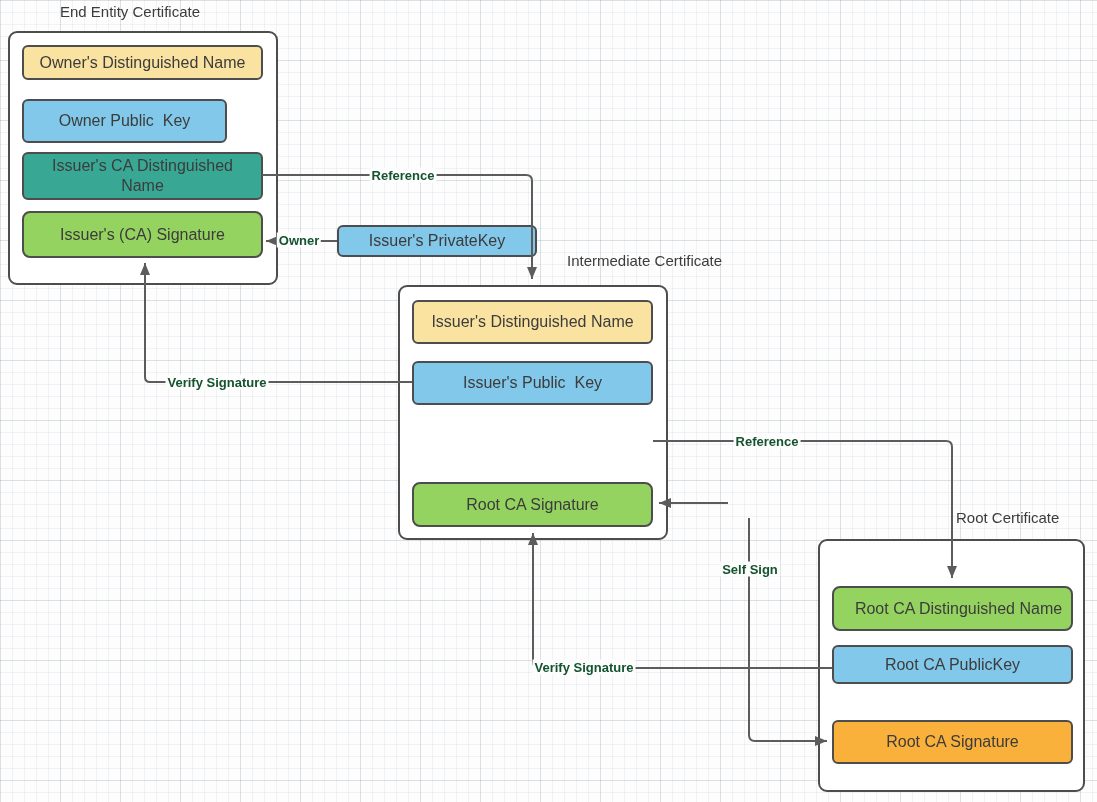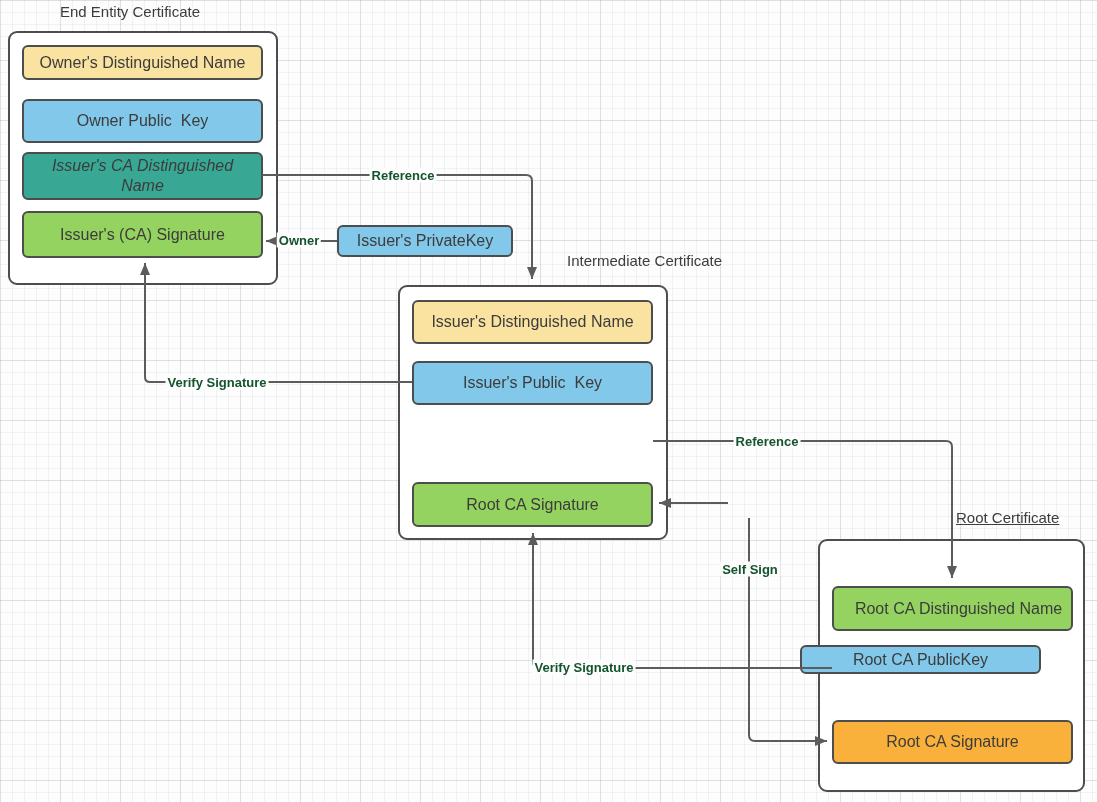--- a/index.html
+++ b/index.html
@@ -43,22 +43,22 @@
     text-align:center;
     font-size:16px;
     line-height:1.25;
     color:var(--text);
     white-space:pre-wrap;
     padding:2px 8px;
     z-index:1;
   }
   .field[data-color="yellow"]{background:var(--yellow);}
   .field[data-color="blue"]{background:var(--blue);}
-  .field[data-color="teal"]{background:var(--teal);font-style:italic;}
-  .field[data-color="green"]{background:var(--green);}
+  .field[data-color="teal"]{background:var(--teal);}
+  .field[data-color="green"]{background:var(--green);border-radius:8px;}
   .field[data-color="orange"]{background:var(--orange);}
   svg.wires{position:absolute;left:0;top:0;z-index:2;}
   svg.wires path{stroke:var(--line);stroke-width:2;fill:none;}
   .wire-label{
     position:absolute;
     transform:translate(-50%,-50%);
     font-size:13px;
     font-weight:bold;
     color:#14532d;
     background:#fdfdfe;
@@ -68,37 +68,37 @@
   }
 </style>
 </head>
 <body>
 
 <div class="canvas">
 
   <div class="group-title" style="left:0;top:3px;width:260px;text-align:center;">End Entity Certificate</div>
   <div class="group" style="left:8px;top:31px;width:270px;height:254px;"></div>
   <div class="field" style="left:22px;top:45px;width:241px;height:35px;" data-color="yellow">Owner's Distinguished Name</div>
-  <div class="field" style="left:22px;top:99px;width:241px;height:44px;" data-color="blue">Owner Public  Key</div>
+  <div class="field" style="left:22px;top:99px;width:205px;height:44px;" data-color="blue">Owner Public  Key</div>
   <div class="field" style="left:22px;top:152px;width:241px;height:48px;" data-color="teal">Issuer's CA Distinguished Name</div>
   <div class="field" style="left:22px;top:211px;width:241px;height:47px;" data-color="green">Issuer's (CA) Signature</div>
 
   <div class="group-title" style="left:567px;top:252px;">Intermediate Certificate</div>
   <div class="group" style="left:398px;top:285px;width:270px;height:255px;"></div>
   <div class="field" style="left:412px;top:300px;width:241px;height:44px;" data-color="yellow">Issuer's Distinguished Name</div>
   <div class="field" style="left:412px;top:361px;width:241px;height:44px;" data-color="blue">Issuer's Public  Key</div>
   <div class="field" style="left:412px;top:482px;width:241px;height:45px;" data-color="green">Root CA Signature</div>
 
-  <div class="group-title" style="left:956px;top:509px;text-decoration:underline;">Root Certificate</div>
+  <div class="group-title" style="left:956px;top:509px;">Root Certificate</div>
   <div class="group" style="left:818px;top:539px;width:267px;height:253px;"></div>
   <div class="field" style="left:832px;top:586px;width:241px;height:45px;padding-left:20px;" data-color="green">Root CA Distinguished Name</div>
-  <div class="field" style="left:800px;top:645px;width:241px;height:29px;" data-color="blue">Root CA PublicKey</div>
+  <div class="field" style="left:832px;top:645px;width:241px;height:39px;" data-color="blue">Root CA PublicKey</div>
   <div class="field" style="left:832px;top:720px;width:241px;height:44px;" data-color="orange">Root CA Signature</div>
 
-  <div class="field" style="left:337px;top:225px;width:176px;height:32px;font-size:16px;" data-color="blue">Issuer's PrivateKey</div>
+  <div class="field" style="left:337px;top:225px;width:200px;height:32px;font-size:16px;" data-color="blue">Issuer's PrivateKey</div>
 
   <svg class="wires" width="1097" height="802">
     <defs>
       <marker id="arr" markerWidth="13" markerHeight="10" refX="12" refY="5" orient="auto" markerUnits="userSpaceOnUse">
         <path d="M0,0 L12,5 L0,10 Z" style="fill:var(--line);stroke:none;"></path>
       </marker>
     </defs>
     <path d="M262,175 H526 Q532,175 532,181 V279" marker-end="url(#arr)"></path>
     <path d="M337,241 H266" marker-end="url(#arr)"></path>
     <path d="M412,382 H150 Q145,382 145,377 V263" marker-end="url(#arr)"></path>

